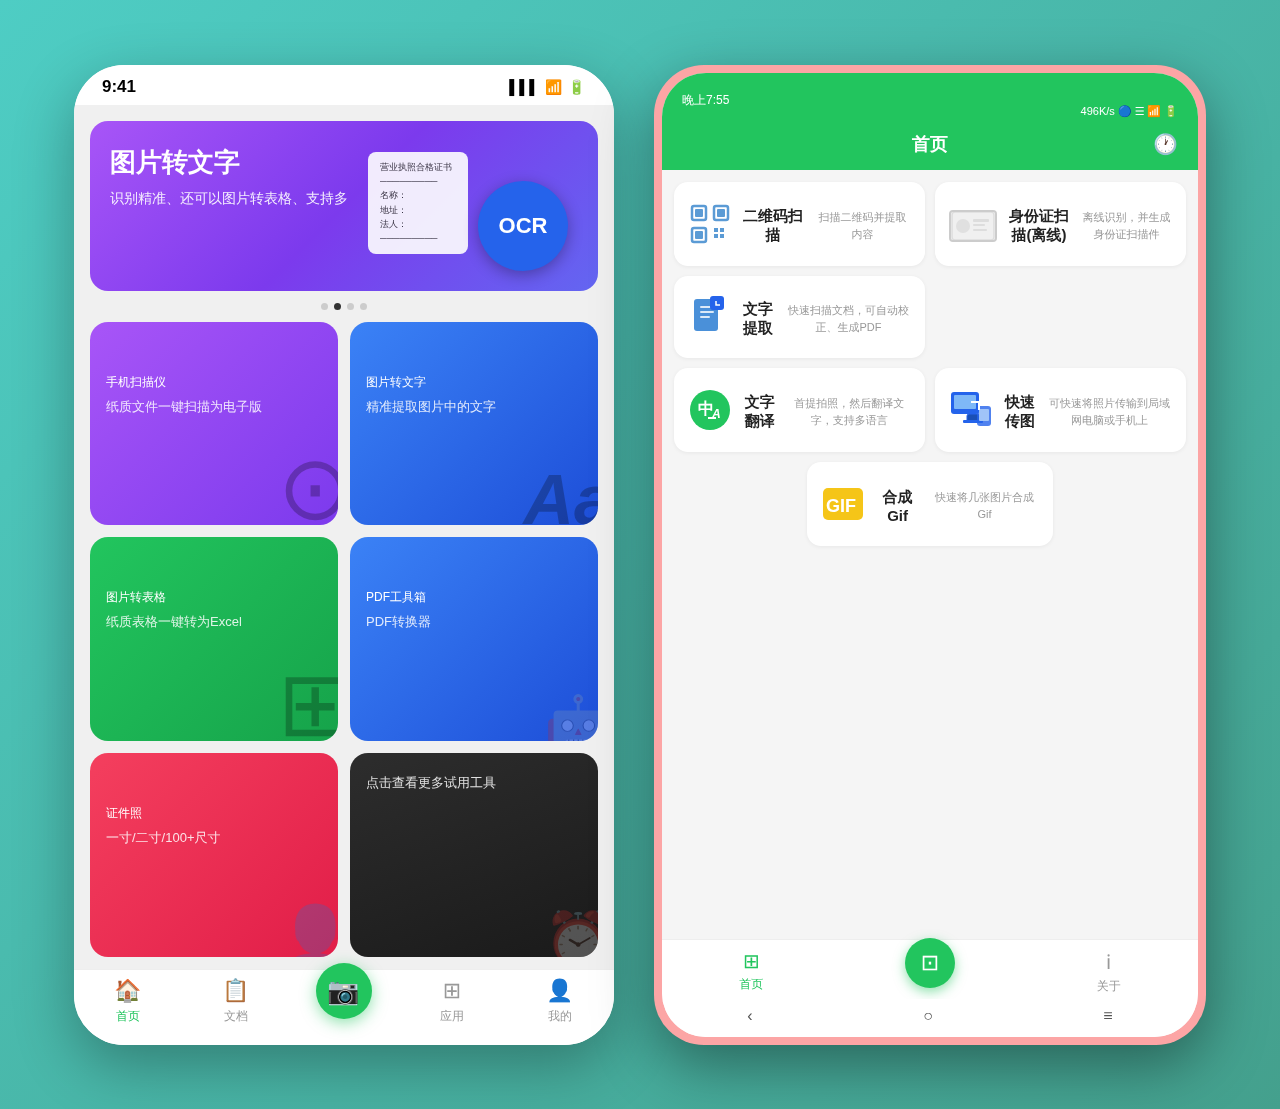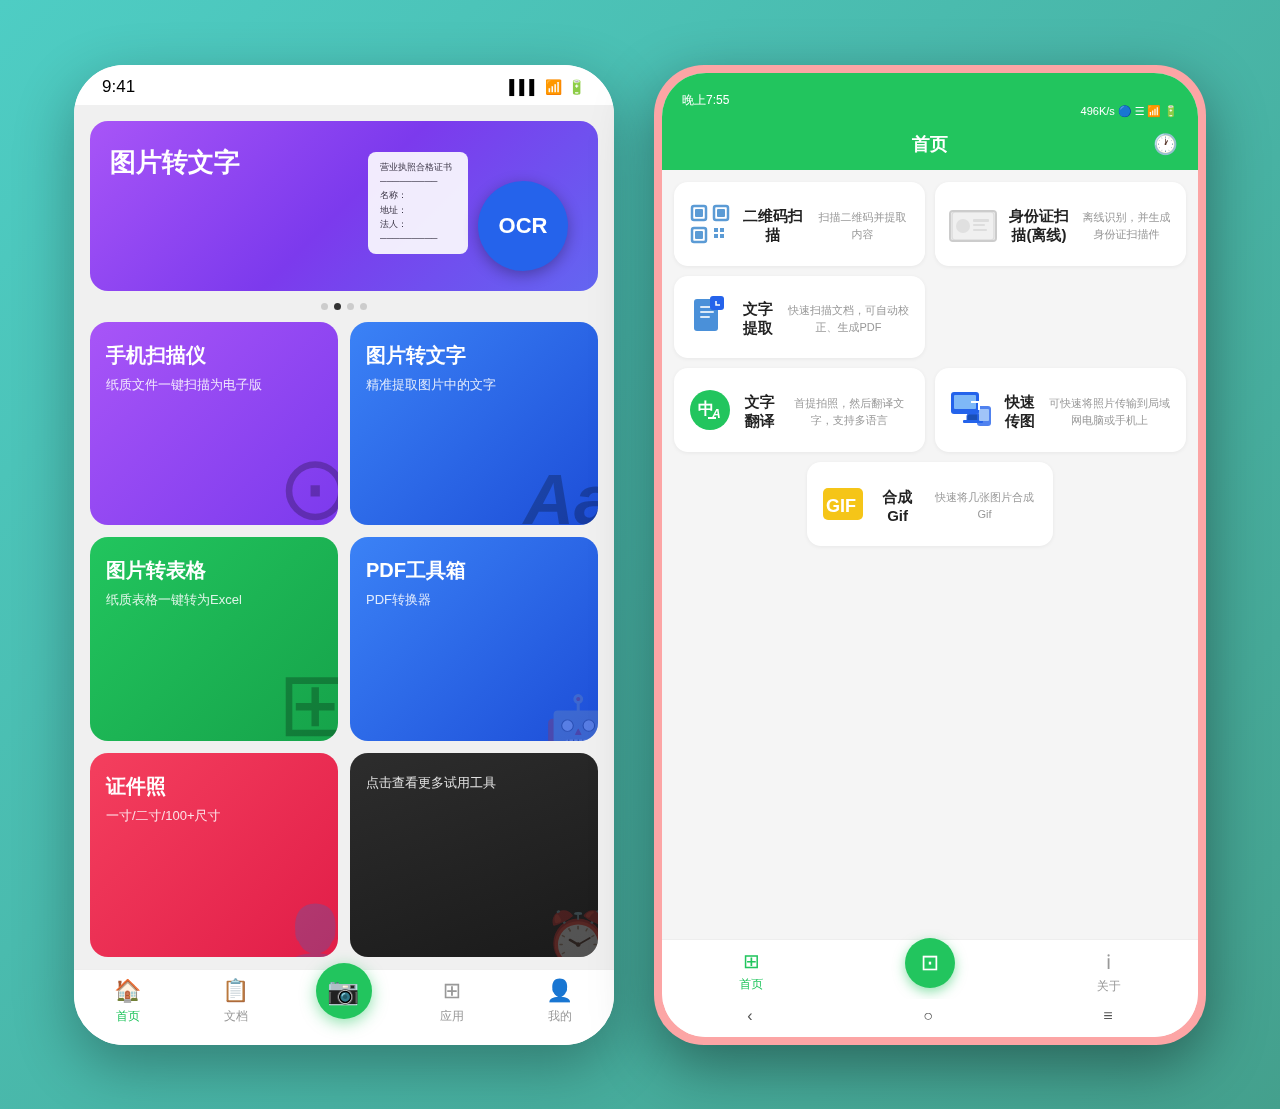--- a/index.html
+++ b/index.html
@@ -27,21 +27,21 @@
       flex-direction: column;
     }
 
     .status-bar-left {
       background: white;
       display: flex;
       justify-content: space-between;
       align-items: center;
       padding: 12px 28px 8px;
       font-size: 17px;
-      font-weight: 400;
+      font-weight: 700;
     }
     .status-icons { display: flex; gap: 6px; align-items: center; font-size: 14px; }
 
     .left-content {
       flex: 1;
       background: #f0f0f0;
       overflow: hidden;
       display: flex;
       flex-direction: column;
     }
@@ -125,23 +125,24 @@
       min-height: 160px;
     }
     .card-purple { background: linear-gradient(135deg, #a855f7, #7c3aed); }
     .card-blue { background: linear-gradient(135deg, #3b82f6, #1d4ed8); }
     .card-green { background: linear-gradient(135deg, #22c55e, #16a34a); }
     .card-dark { background: linear-gradient(160deg, #2d2d2d, #1a1a1a); }
     .card-pink { background: linear-gradient(135deg, #f43f5e, #e11d48); }
 
     .card-title {
       color: white;
-      font-size: 20px;
-      font-weight: 700;
+      font-size: 12px;
+      font-weight: 400;
       margin-bottom: 6px;
+      margin-top: 32px;
     }
     .card-sub {
       color: rgba(255,255,255,0.85);
       font-size: 13px;
       line-height: 1.5;
     }
     .card-icon-bg {
       position: absolute;
       bottom: -15px;
       right: -15px;
@@ -342,20 +343,21 @@
       <span>▌▌▌</span>
       <span>📶</span>
       <span>🔋</span>
     </div>
   </div>
 
   <div class="left-content">
 
     <div class="banner">
       <div class="banner-title">图片转文字</div>
+      <div class="banner-sub">识别精准、还可以图片转表格、支持多</div>
       <div class="banner-doc">
         营业执照合格证书<br>─────────<br>名称：<br>地址：<br>法人：<br>─────────
       </div>
       <div class="banner-ocr">OCR</div>
     </div>
 
     <div class="dots">
       <div class="dot"></div>
       <div class="dot active"></div>
       <div class="dot"></div>

